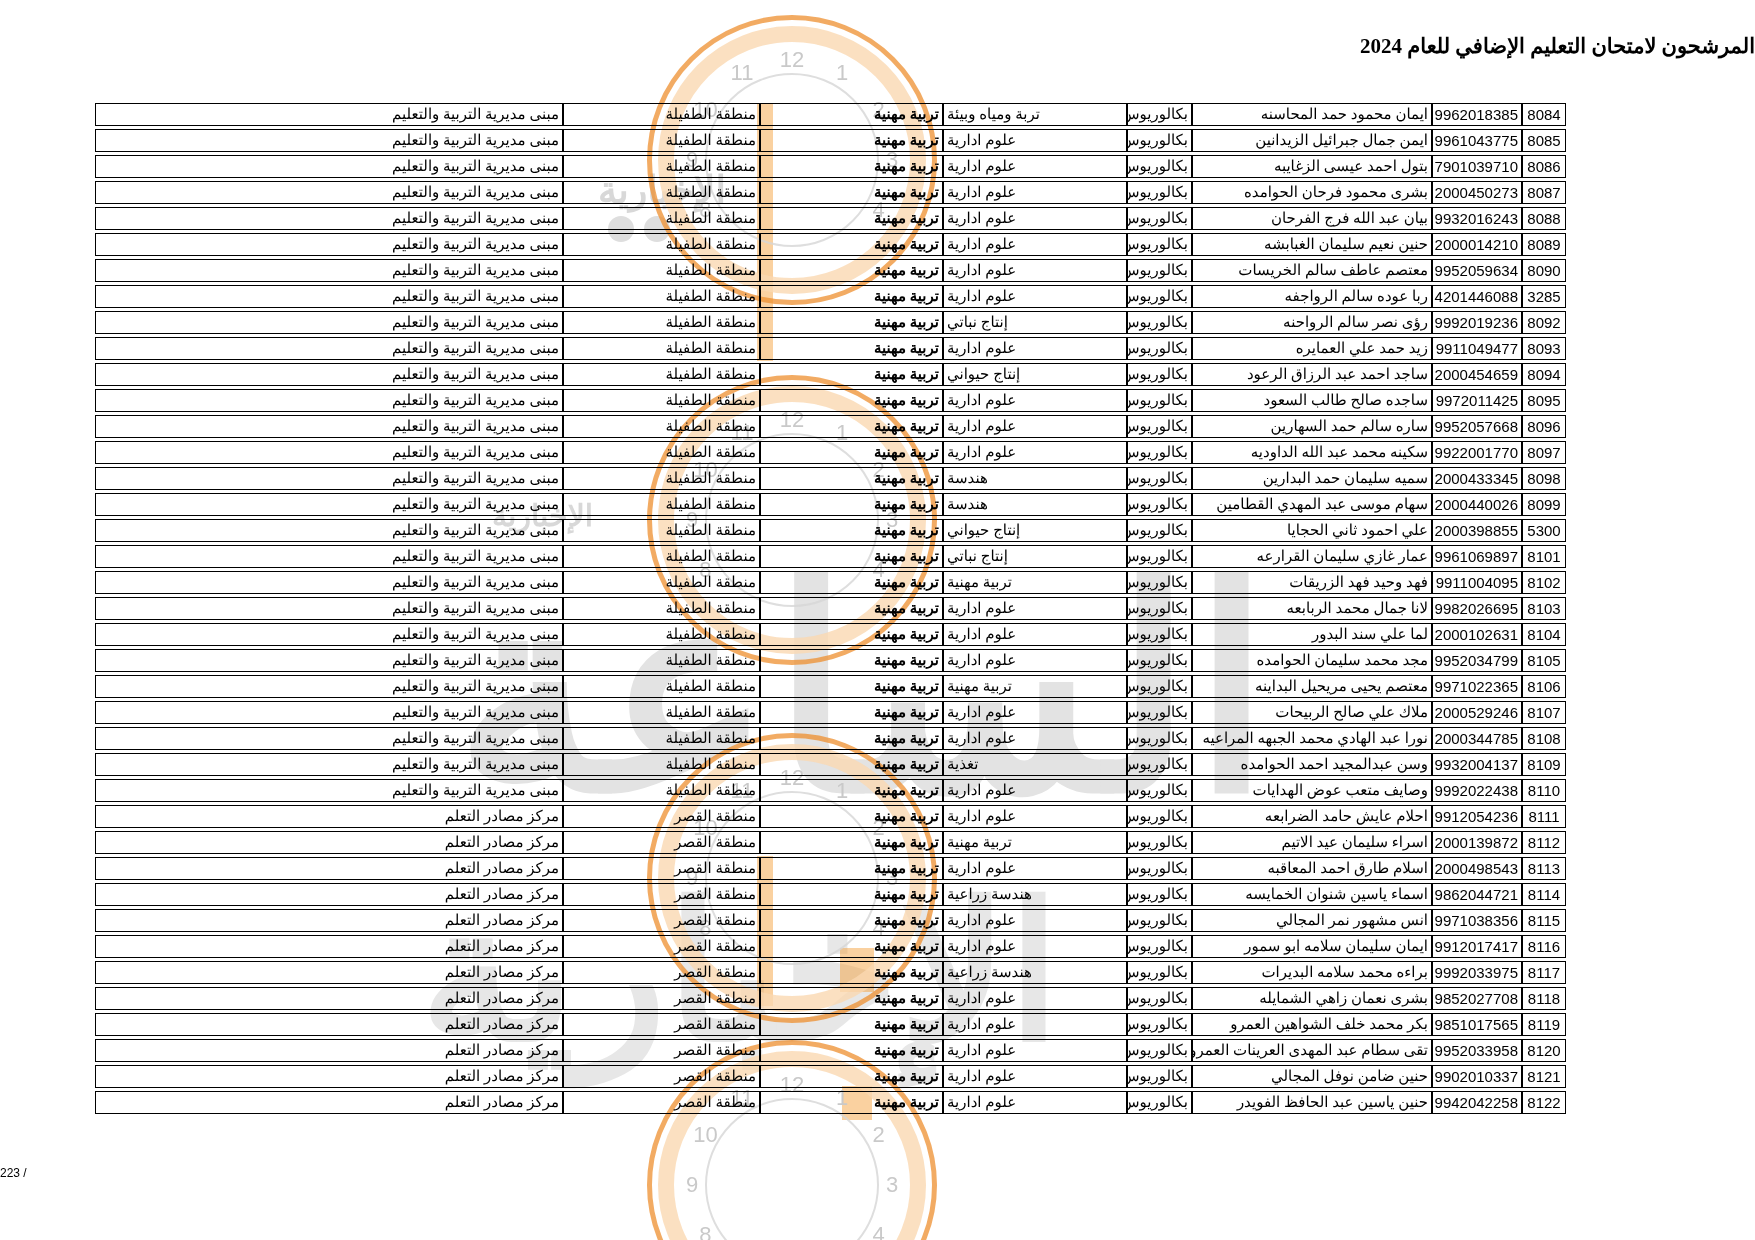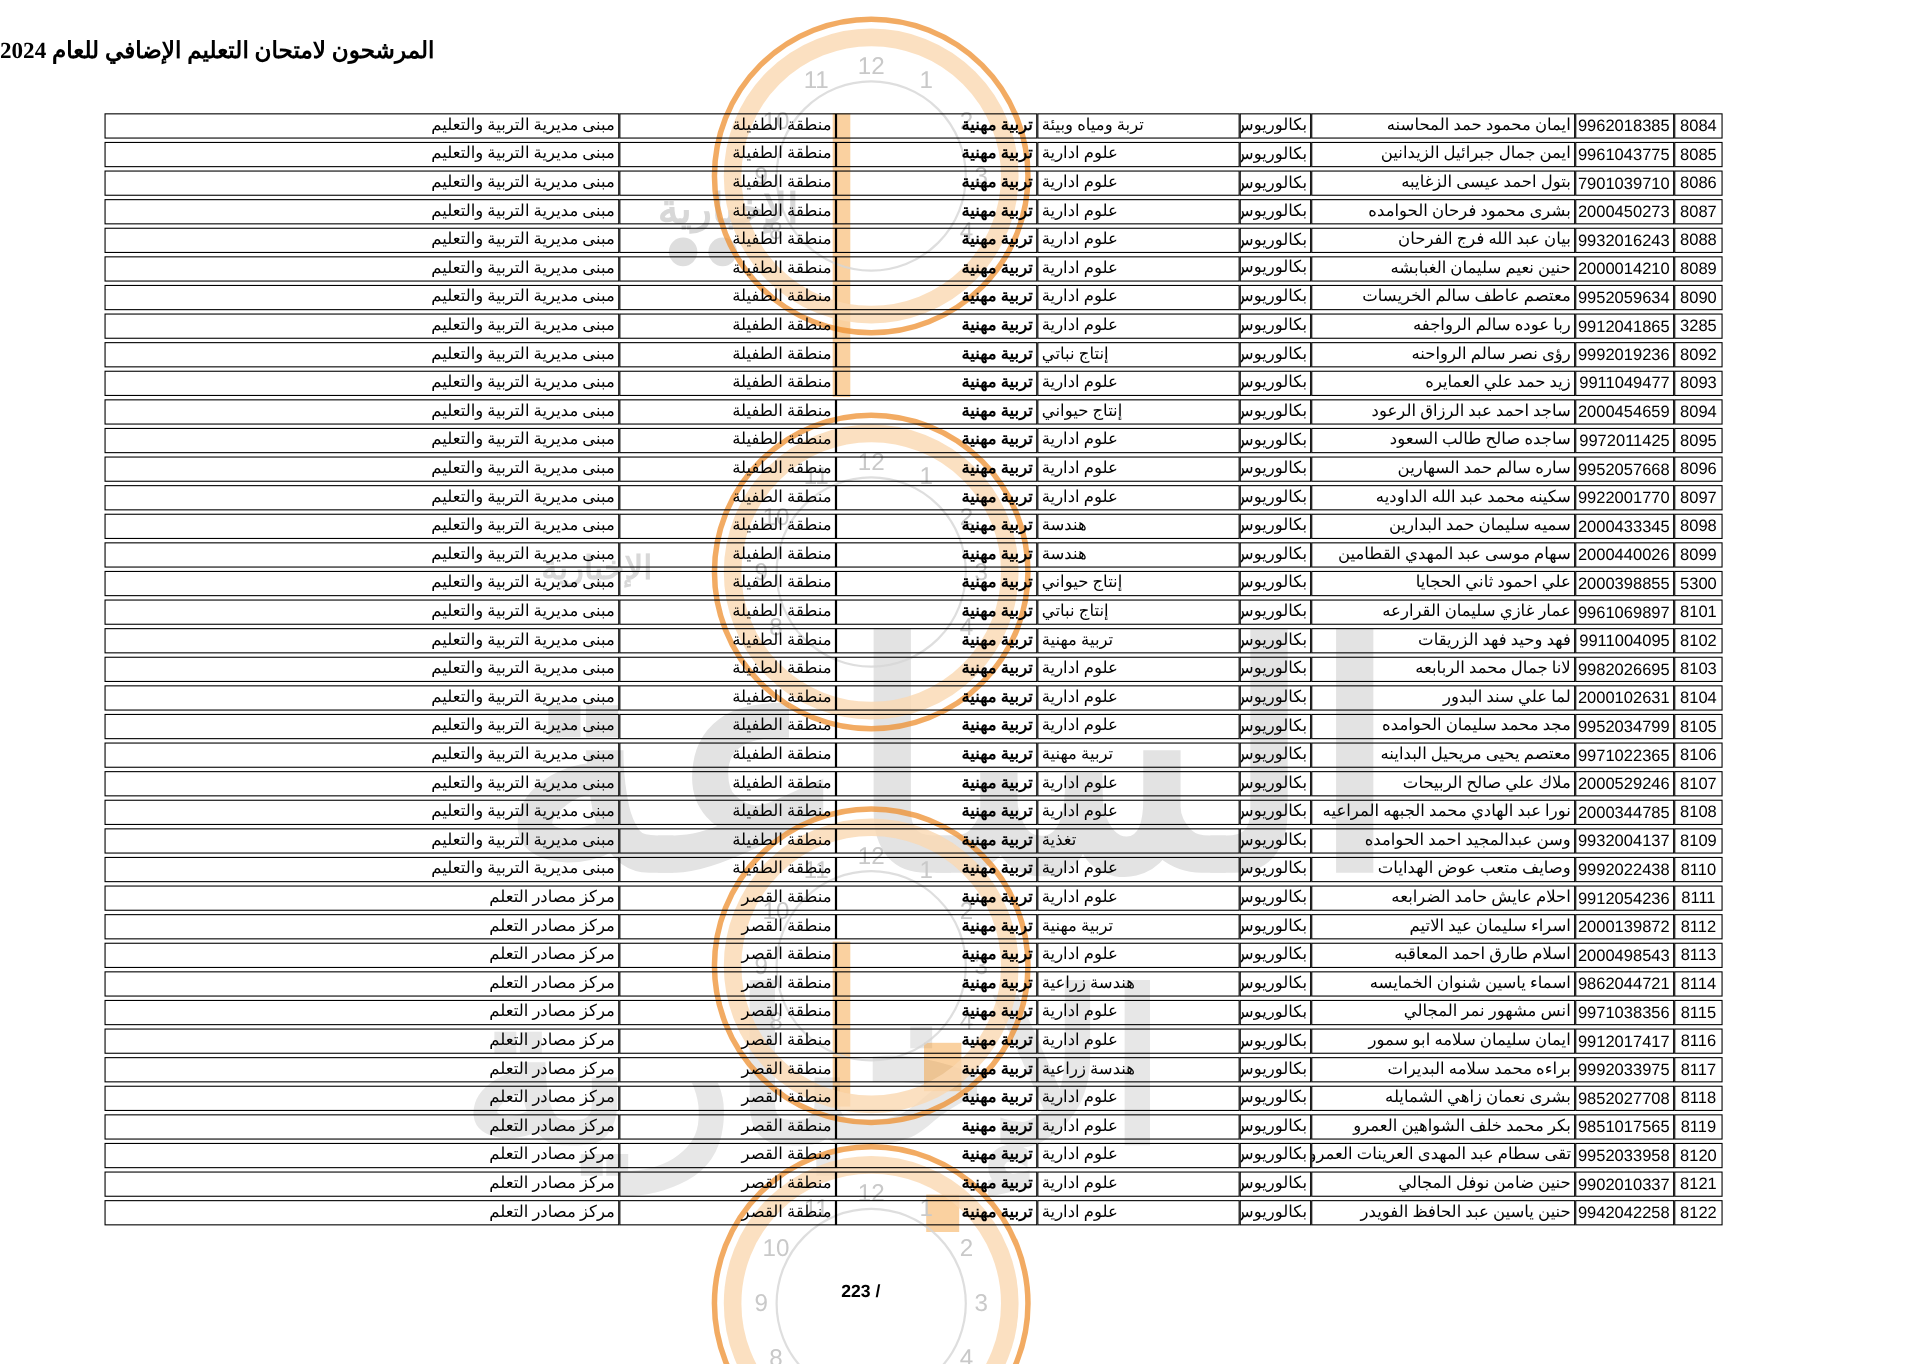--- a/index.html
+++ b/index.html
@@ -17,24 +17,24 @@
     border:2px solid rgba(214,214,214,.8);transform:translate(-50%,-50%);}
   .clock-num{position:absolute;color:#c9c9c9;font-family:"Liberation Sans",sans-serif;
     font-size:22px;transform:translate(-50%,-50%);}
   .wm-big{position:absolute;color:#e3e3e3;font-weight:bold;
     font-family:Liberation Serif, serif;line-height:1;white-space:nowrap;}
   .wm-small{position:absolute;color:#d8d8d8;font-weight:bold;
     font-family:"Liberation Sans",sans-serif;white-space:nowrap;}
   .orange-bar{position:absolute;background:rgba(245,152,44,.45);}
   .gray-dot{position:absolute;width:26px;height:26px;border-radius:50%;background:#dedede;}
   
-  .doc-title{position:absolute;top:34px;left:0;width:100%;text-align:left;
+  .doc-title{position:absolute;top:34px;left:0;width:100%;text-align:right;
     font-size:21px;font-weight:bold;color:#000;z-index:2;}
-  .page-footer{position:absolute;top:1166px;left:0;width:1565px;text-align:center;
-    font-size:16px;color:#000;z-index:2;font-family:"Liberation Sans",sans-serif;direction:ltr;font-weight:bold;}
+  .page-footer{position:absolute;top:1166px;left:0;width:1565px;
+    font-size:12px;color:#000;z-index:2;font-family:"Liberation Sans",sans-serif;direction:ltr;}
   
   .tbl-wrap{position:absolute;left:95px;top:100px;z-index:1;}
   table.candidates{border-collapse:separate;border-spacing:0 3px;direction:rtl;
     table-layout:fixed;width:1471px;}
   table.candidates td{border:1px solid #000;height:21px;line-height:21px;
     padding:0 3px;font-size:15px;white-space:nowrap;overflow:hidden;background:transparent;}
   td.col-serial{text-align:center;font-family:"Liberation Sans",sans-serif;font-size:16px;}
   td.col-national_id{text-align:center;font-family:Liberation Sans, sans-serif;font-size:16px;}
   td.col-name{text-align:right;}
   td.col-degree{text-align:right;}
@@ -189,21 +189,21 @@
           <td class="col-national_id">9952059634</td>
           <td class="col-name">معتصم عاطف سالم الخريسات</td>
           <td class="col-degree">بكالوريوس</td>
           <td class="col-specialization">علوم ادارية</td>
           <td class="col-field">تربية مهنية</td>
           <td class="col-region">منطقة الطفيلة</td>
           <td class="col-location">مبنى مديرية التربية والتعليم</td>
         </tr>
         <tr>
           <td class="col-serial">3285</td>
-          <td class="col-national_id">9912041865</td>
+          <td class="col-national_id">4201446088</td>
           <td class="col-name">ربا عوده سالم الرواجفه</td>
           <td class="col-degree">بكالوريوس</td>
           <td class="col-specialization">علوم ادارية</td>
           <td class="col-field">تربية مهنية</td>
           <td class="col-region">منطقة الطفيلة</td>
           <td class="col-location">مبنى مديرية التربية والتعليم</td>
         </tr>
         <tr>
           <td class="col-serial">8092</td>
           <td class="col-national_id">9992019236</td>

